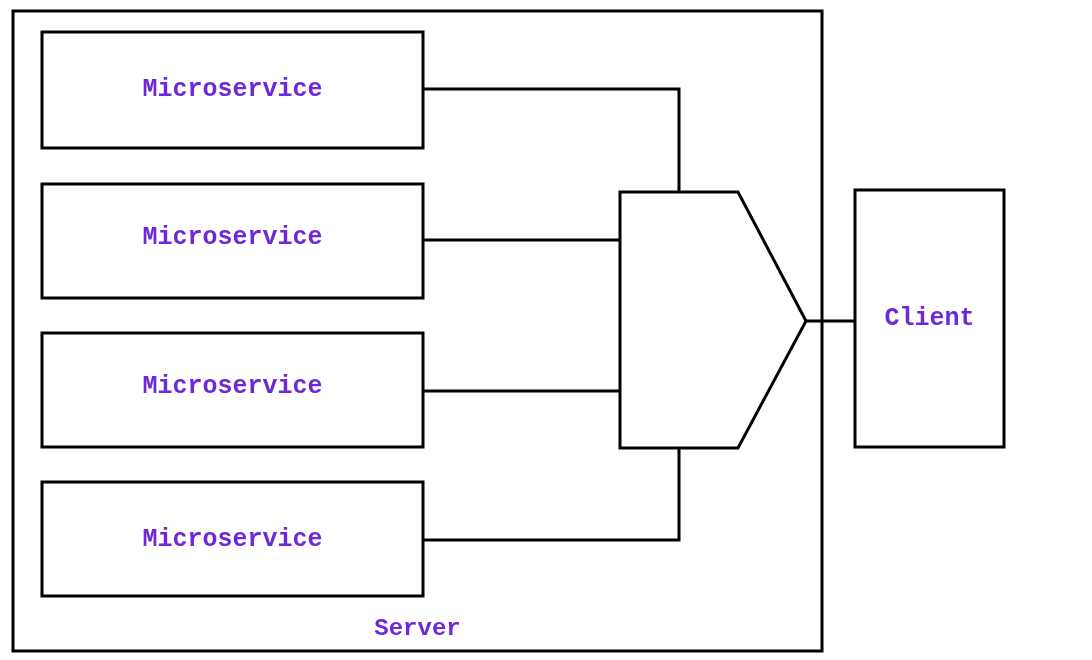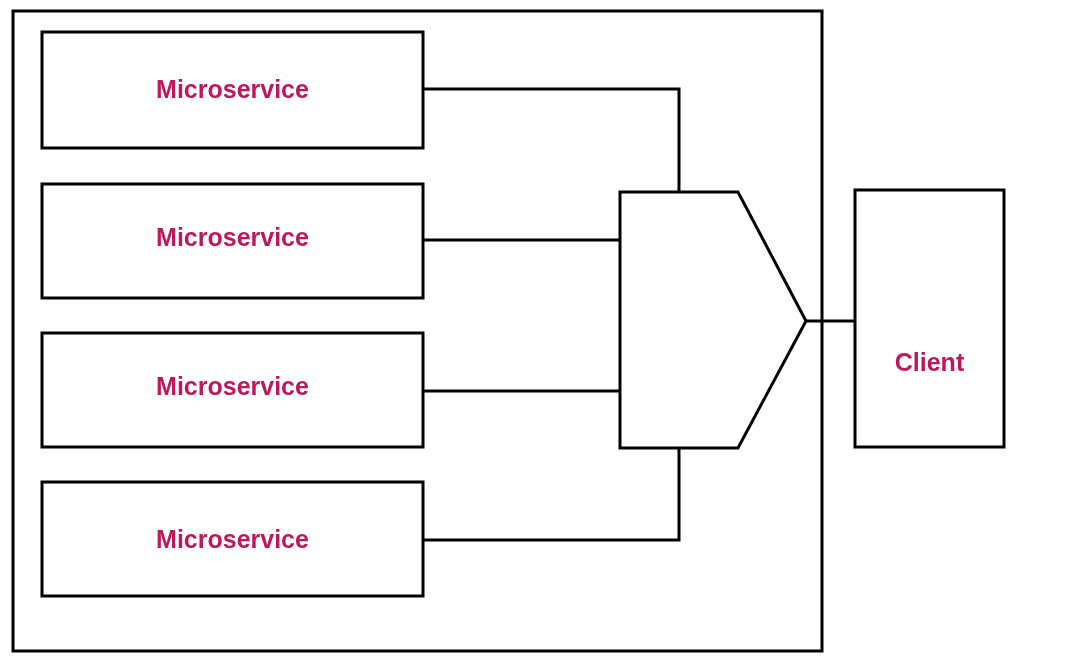--- a/index.html
+++ b/index.html
@@ -25,28 +25,29 @@
     width: 1092px;
     height: 660px;
   }
   .node-label {
     position: absolute;
     display: flex;
     align-items: center;
     justify-content: center;
     text-align: center;
     font-weight: bold;
-    color: #be185d;
+    color: #6d28d9;
     line-height: 1.18;
     pointer-events: none;
     white-space: pre-line;
+    font-family: Liberation Mono, monospace;
   }
   .ms-label { font-size: 25px; }
   .gw-label { font-size: 21px; }
-  .client-label { font-size: 25px; margin-top: 44px; }
+  .client-label { font-size: 25px; }
   .server-label {
     font-size: 24px;
     font-weight: bold;
   }
 </style>
 </head>
 <body>
 
 <div id="canvas">
 
@@ -78,14 +79,15 @@
 
   <div class="node-label ms-label" style="left:42px; top:184px; width:381px; height:108px;">Microservice</div>
 
   <div class="node-label ms-label" style="left:42px; top:333px; width:381px; height:108px;">Microservice</div>
 
   <div class="node-label ms-label" style="left:42px; top:482px; width:381px; height:116px;">Microservice</div>
 
 
   <div class="node-label client-label" style="left:855px; top:190px; width:149px; height:257px;">Client</div>
 
+  <div class="node-label server-label" style="left:13px; top:612px; width:809px; height:34px;">Server</div>
 
 </div>
 
 </body></html>

